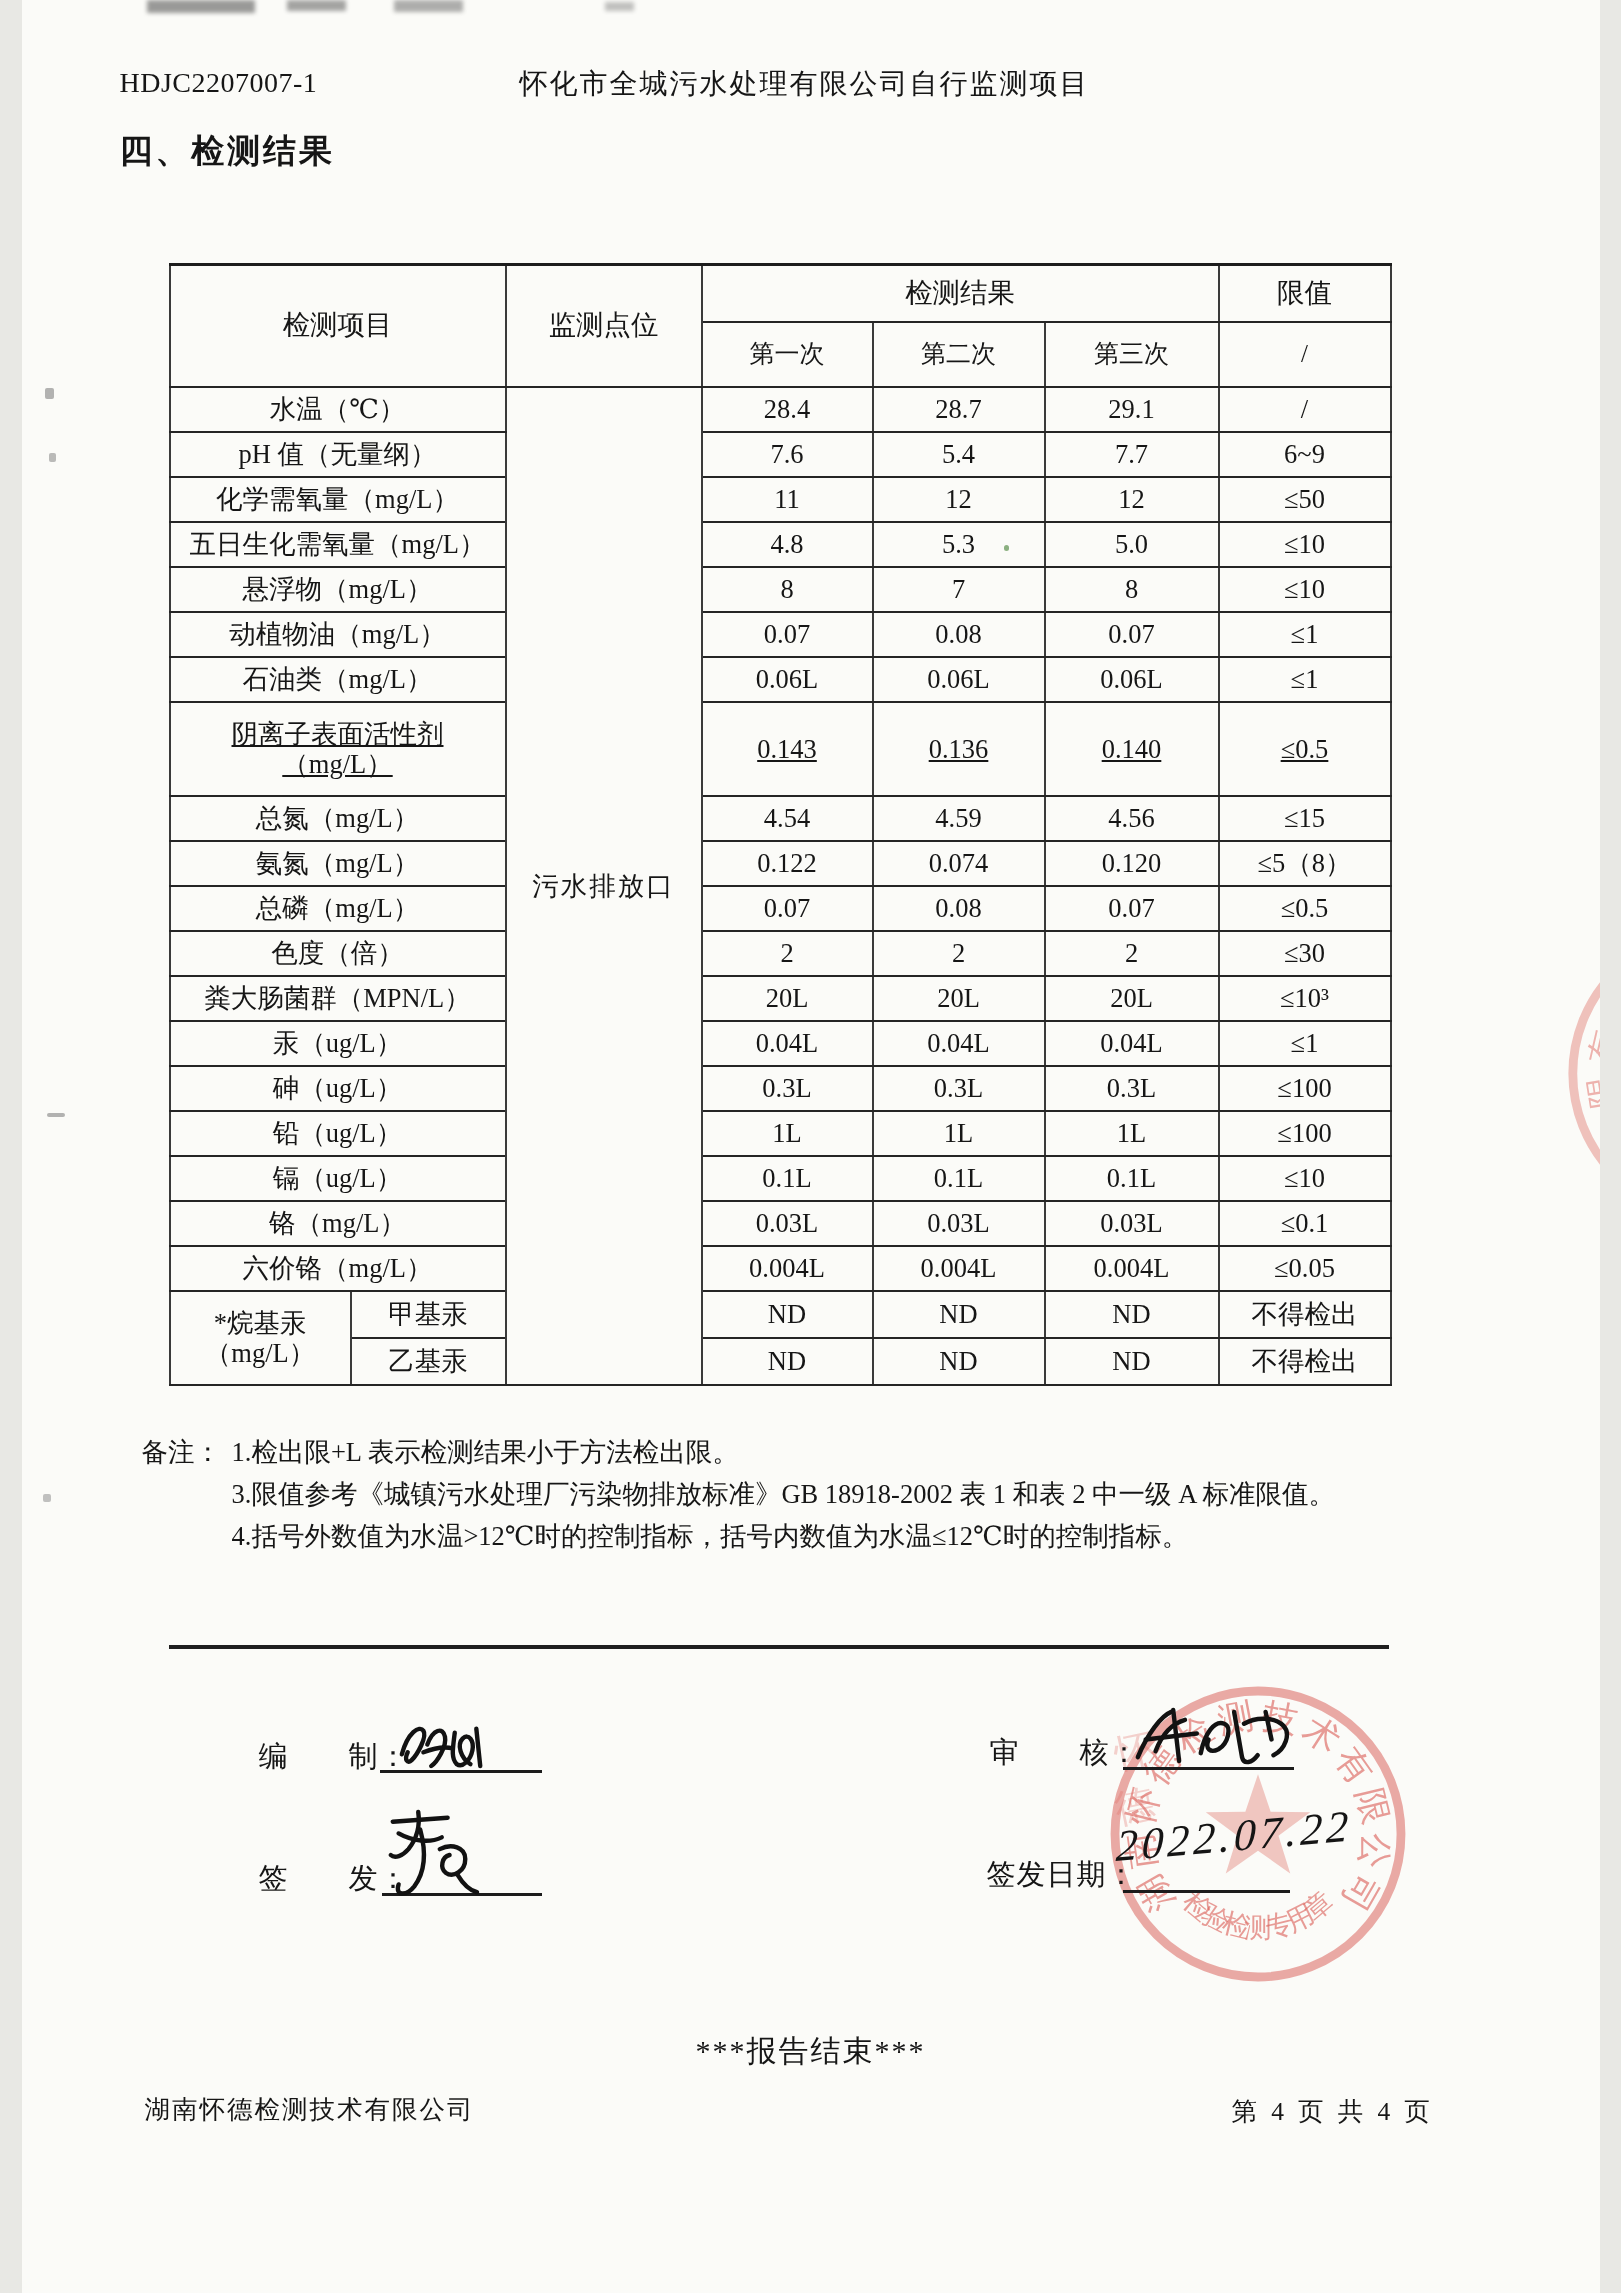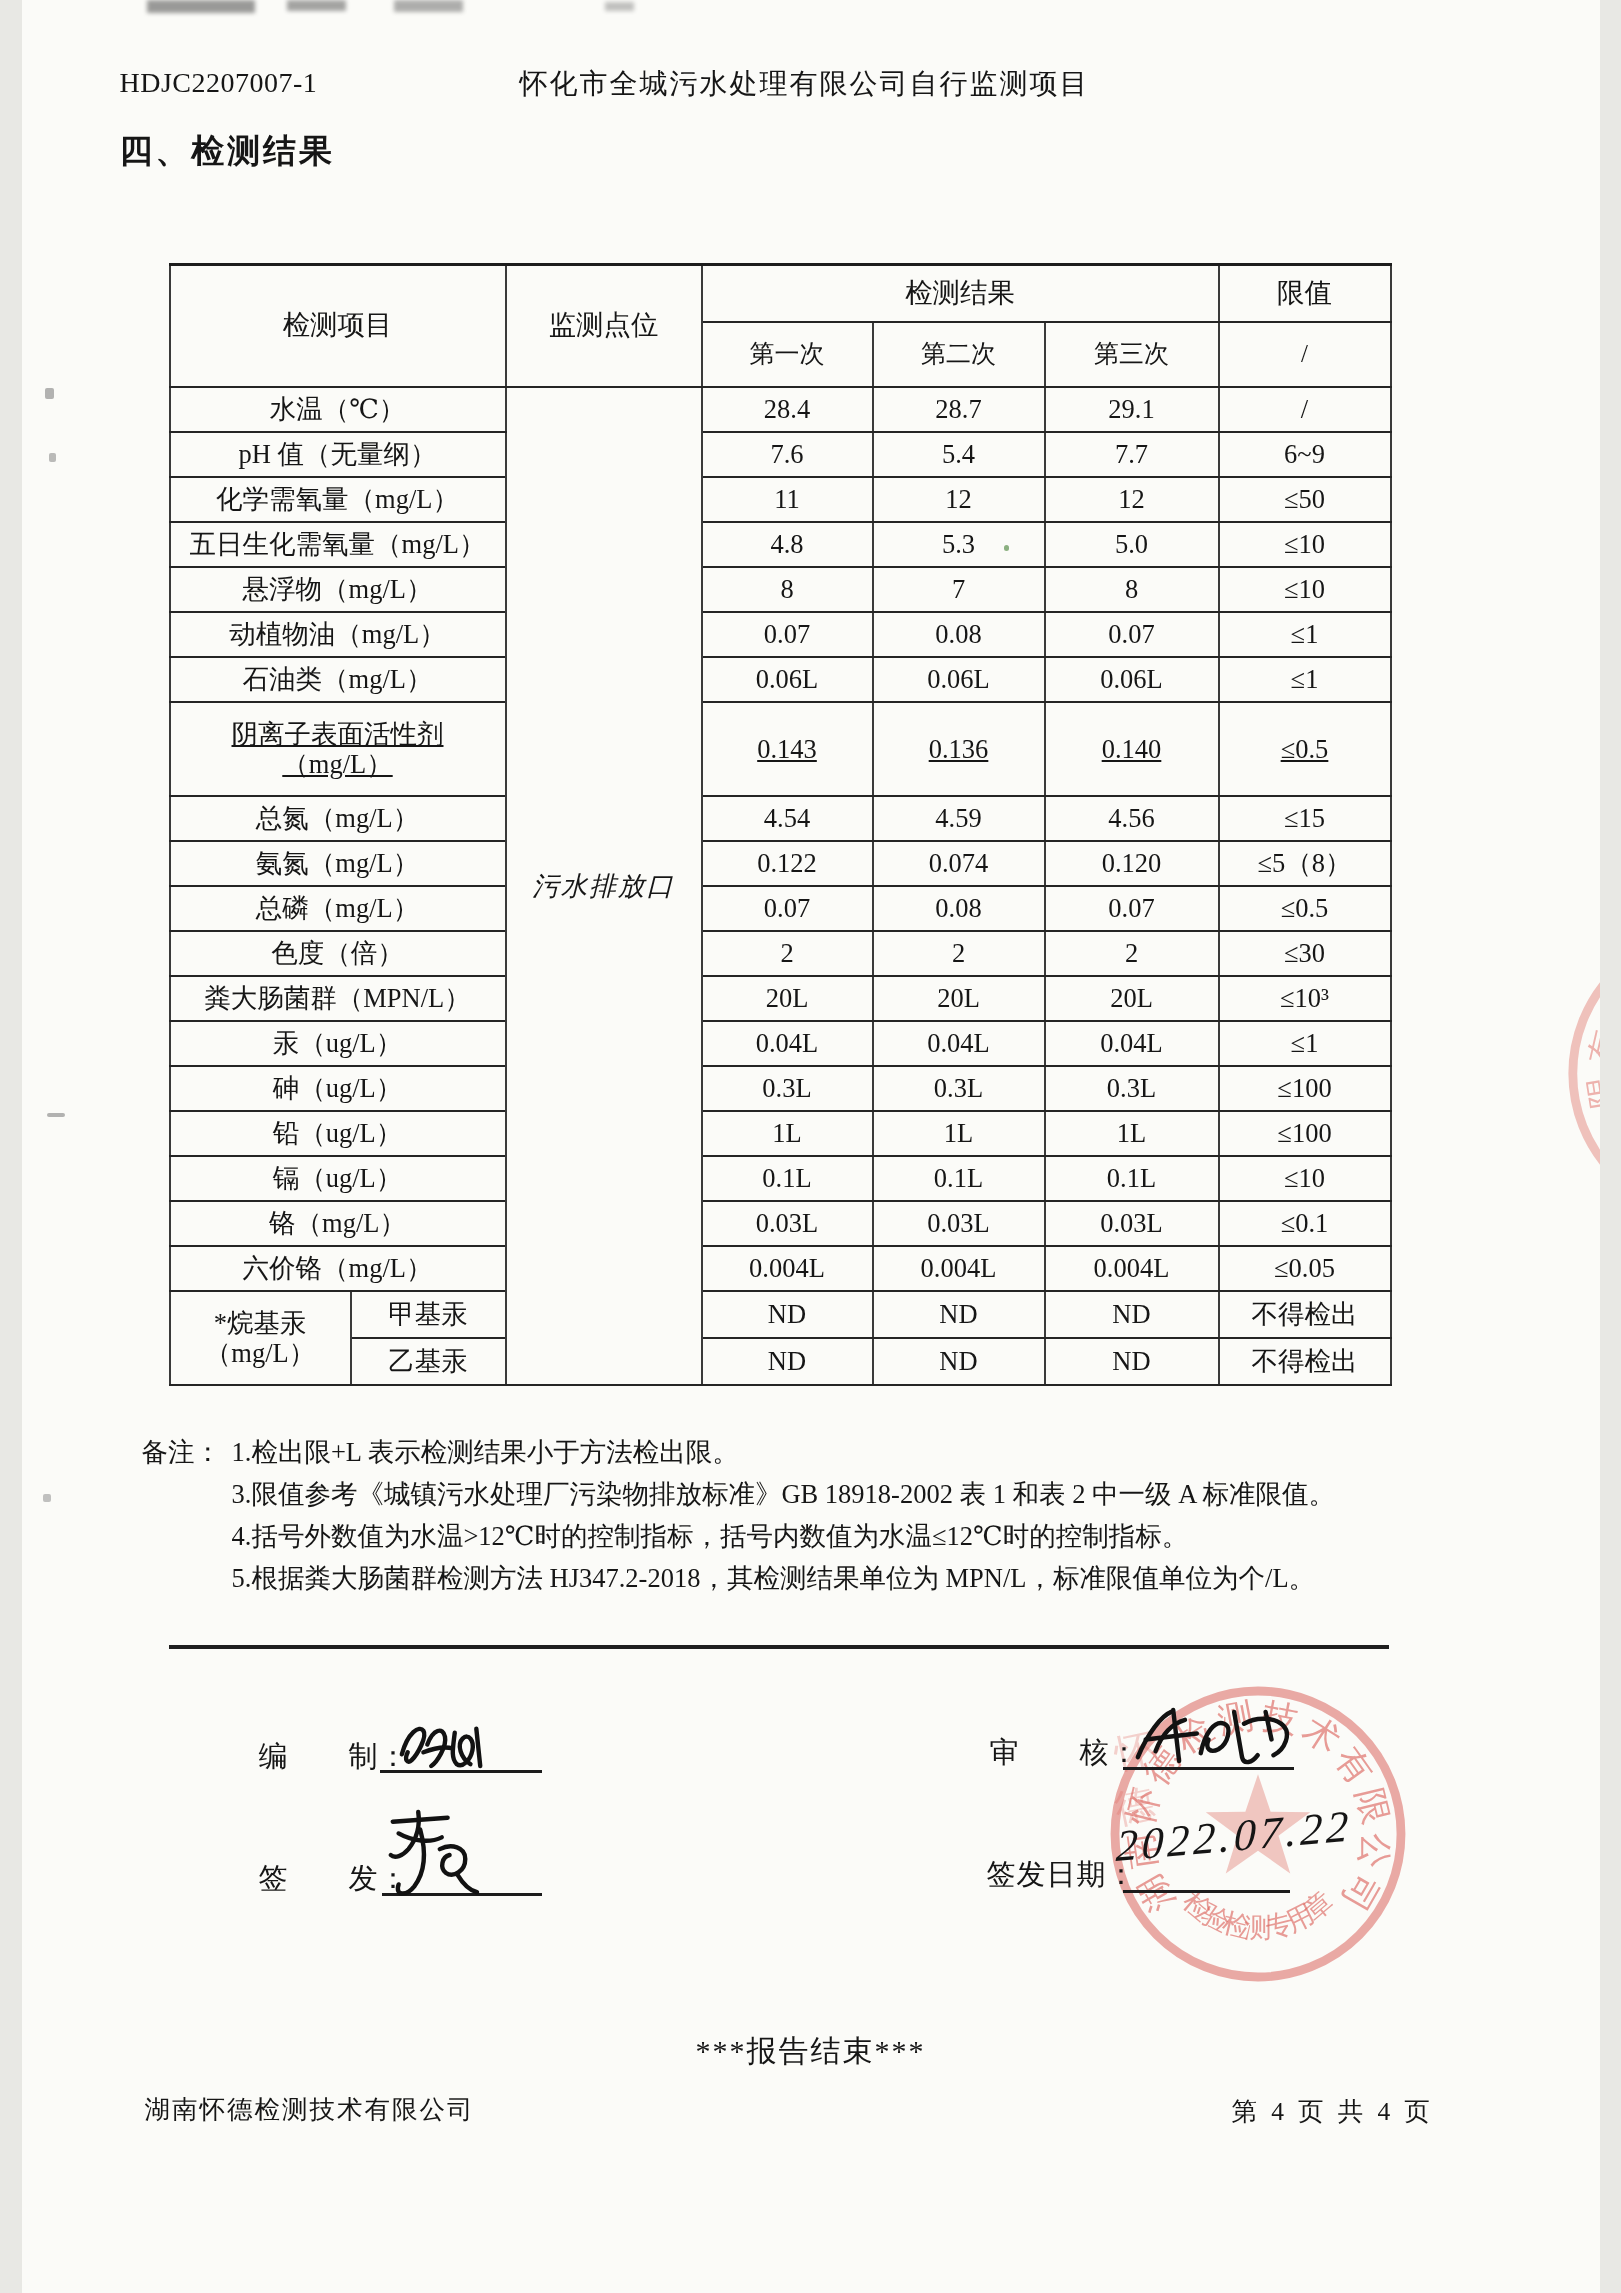--- a/index.html
+++ b/index.html
@@ -27,21 +27,21 @@
     text-align:center;vertical-align:middle;
     font-size:26.5px;font-weight:normal;padding:0;line-height:1.15;
     overflow:hidden;
   }
   table.results{border-top:3.9px solid #1d1d1d;}
   thead tr.h1 th{height:55px;font-size:27.4px;}
   thead tr.h2 th{height:63px;font-size:25px;}
   tbody tr{height:45px;}
   tr.row-anion{height:94px;text-decoration:underline;}
   tr.row-alkyl{height:47px;}
-  td.pt-cell{font-size:27.4px;letter-spacing:2px;font-style:italic;}
+  td.pt-cell{font-size:27.4px;letter-spacing:2px;}
   
   .notes{position:absolute;left:120px;top:1437px;width:1274px;font-size:26.5px;}
   .notes .note-line{position:relative;padding-left:90px;margin-bottom:11.8px;line-height:1.14;}
   .notes .note-label{position:absolute;left:0;top:0;}
   .notes-rule{position:absolute;left:147px;top:1645px;width:1220px;height:3.9px;background:#1f1f1f;}
   
   .sig-label{position:absolute;font-size:29px;white-space:pre;letter-spacing:1px;z-index:3;}
   .sig-underline{position:absolute;height:2.9px;background:#1c1c1c;z-index:3;}
   .sig-svg{position:absolute;z-index:4;}
   .sig-svg path{fill:none;stroke:#121212;stroke-width:4.5;stroke-linecap:round;stroke-linejoin:round;}
@@ -266,21 +266,20 @@
     </tbody>
   </table>
 
   <div class="notes">
     <div class="note-line">
       <span class="note-label">备注：</span>
       <span>1.检出限+L 表示检测结果小于方法检出限。</span>
     </div>
     <div class="note-line"><span>3.限值参考《城镇污水处理厂污染物排放标准》GB 18918-2002 表 1 和表 2 中一级 A 标准限值。</span></div>
     <div class="note-line"><span>4.括号外数值为水温&gt;12℃时的控制指标，括号内数值为水温≤12℃时的控制指标。</span></div>
-    <div class="note-line"><span>5.根据粪大肠菌群检测方法 HJ347.2-2018，其检测结果单位为 MPN/L，标准限值单位为个/L。</span></div>
   </div>
   <div class="notes-rule"></div>
 
   <svg class="stamp" style="left:1045px;top:1643px;" width="382" height="382" viewBox="0 0 390 390" id="main-stamp">
     <circle cx="195" cy="195" r="146" fill="none" stroke="rgba(223,104,98,0.55)" stroke-width="9"></circle>
     <polygon fill="rgba(234,148,142,0.5)" points="195,134 207.9,172.2 248.3,172.7 215.9,196.8 227.9,235.3 195,212 162.1,235.3 174.1,196.8 141.7,172.7 182.1,172.2"></polygon>
     <g id="main-stamp-company">
         <text transform="translate(91.1 255.0) rotate(240.0)" text-anchor="middle" dominant-baseline="central" font-size="36" fill="rgba(222,98,92,0.62)" font-family="&quot;Liberation Serif&quot;,&quot;DejaVu Serif&quot;,serif">湖</text>
         <text transform="translate(76.2 212.1) rotate(261.8)" text-anchor="middle" dominant-baseline="central" font-size="36" fill="rgba(222,98,92,0.62)" font-family="&quot;Liberation Serif&quot;,&quot;DejaVu Serif&quot;,serif">南</text>
         <text transform="translate(78.4 166.7) rotate(283.6)" text-anchor="middle" dominant-baseline="central" font-size="36" fill="rgba(222,98,92,0.62)" font-family="&quot;Liberation Serif&quot;,&quot;DejaVu Serif&quot;,serif">怀</text>

